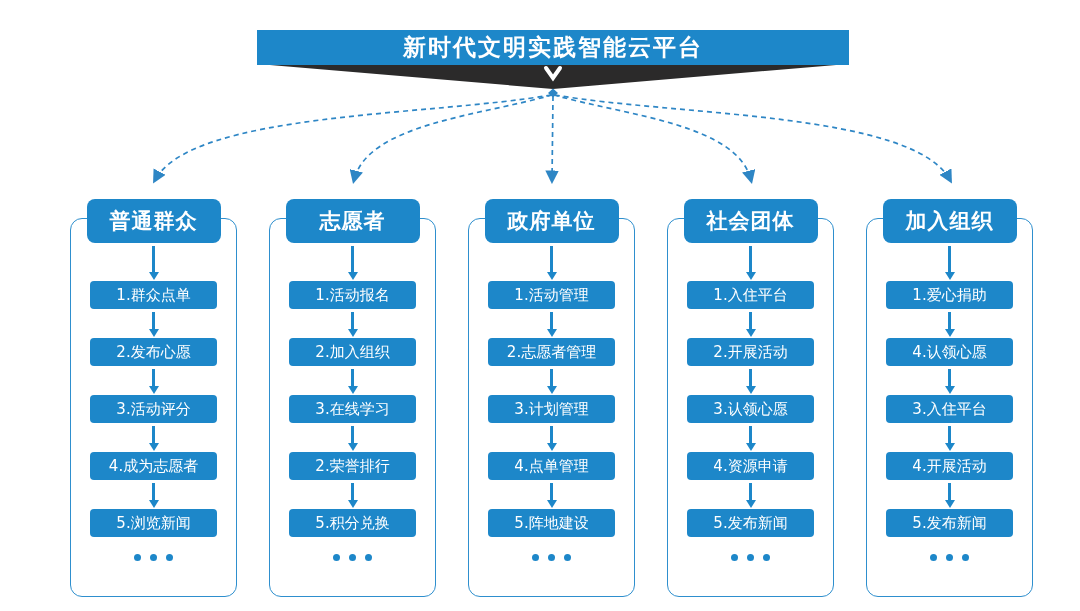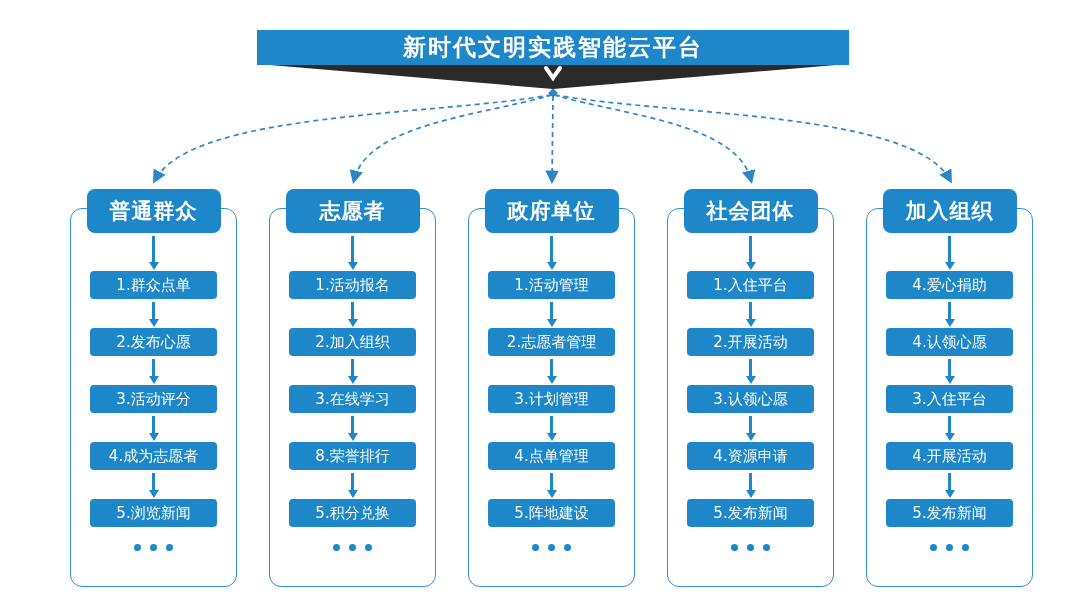--- a/index.html
+++ b/index.html
@@ -42,21 +42,21 @@
     fill: none;
     stroke: var(--connector, #2e86c5);
     stroke-width: 1.7;
     stroke-dasharray: 5 4;
   }
   .arrowhead-marker { fill: var(--connector, #2e86c5); }
   
   .columns {
     position: absolute;
     left: 70px;
-    top: 187px;
+    top: 197px;
     display: flex;
     gap: 32px;
     z-index: 2;
   }
   .column {
     position: relative;
     width: 167px;
     height: 402px;
     display: flex;
     flex-direction: column;
@@ -200,21 +200,21 @@
       <div class="item">2.加入组织</div>
       <div class="v-arrow short">
           <div class="stem"></div>
           <div class="head"></div>
         </div>
       <div class="item">3.在线学习</div>
       <div class="v-arrow short">
           <div class="stem"></div>
           <div class="head"></div>
         </div>
-      <div class="item">8.荣誉排行</div>
+      <div class="item">2.荣誉排行</div>
       <div class="v-arrow short">
           <div class="stem"></div>
           <div class="head"></div>
         </div>
       <div class="item">5.积分兑换</div>
       <div class="dots">
           <span class="dot"></span>
           <span class="dot"></span>
           <span class="dot"></span>
         </div>
@@ -290,21 +290,21 @@
         </div>
     </div>
 
     <div class="column">
       <div class="col-frame"></div>
       <div class="col-header">加入组织</div>
       <div class="v-arrow long">
           <div class="stem"></div>
           <div class="head"></div>
         </div>
-      <div class="item">4.爱心捐助</div>
+      <div class="item">1.爱心捐助</div>
       <div class="v-arrow short">
           <div class="stem"></div>
           <div class="head"></div>
         </div>
       <div class="item">4.认领心愿</div>
       <div class="v-arrow short">
           <div class="stem"></div>
           <div class="head"></div>
         </div>
       <div class="item">3.入住平台</div>

